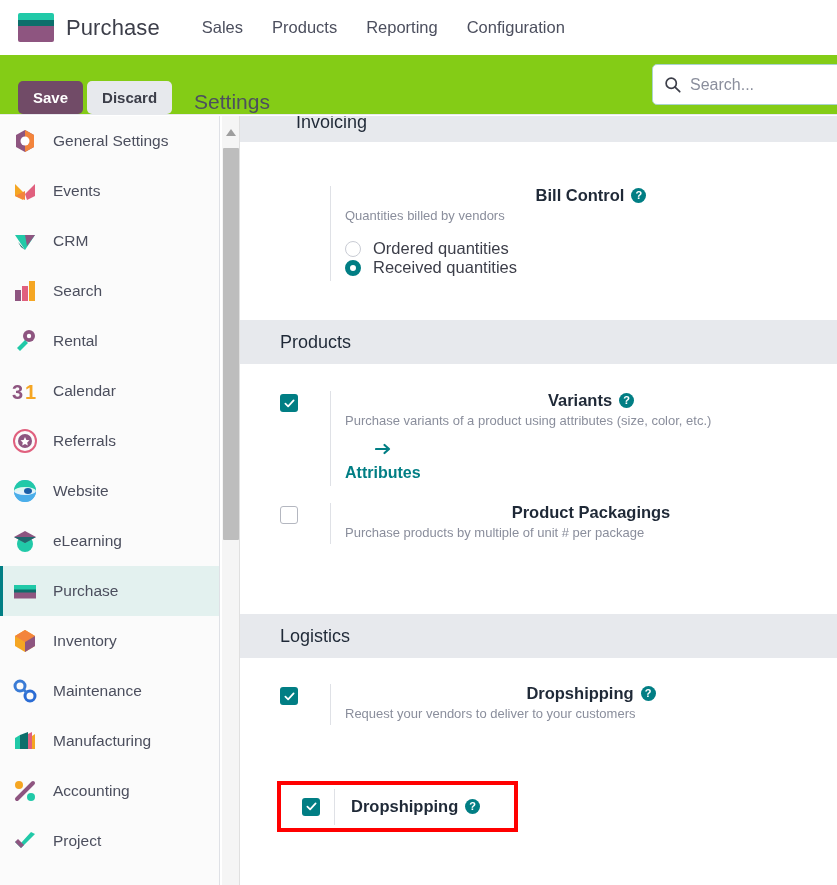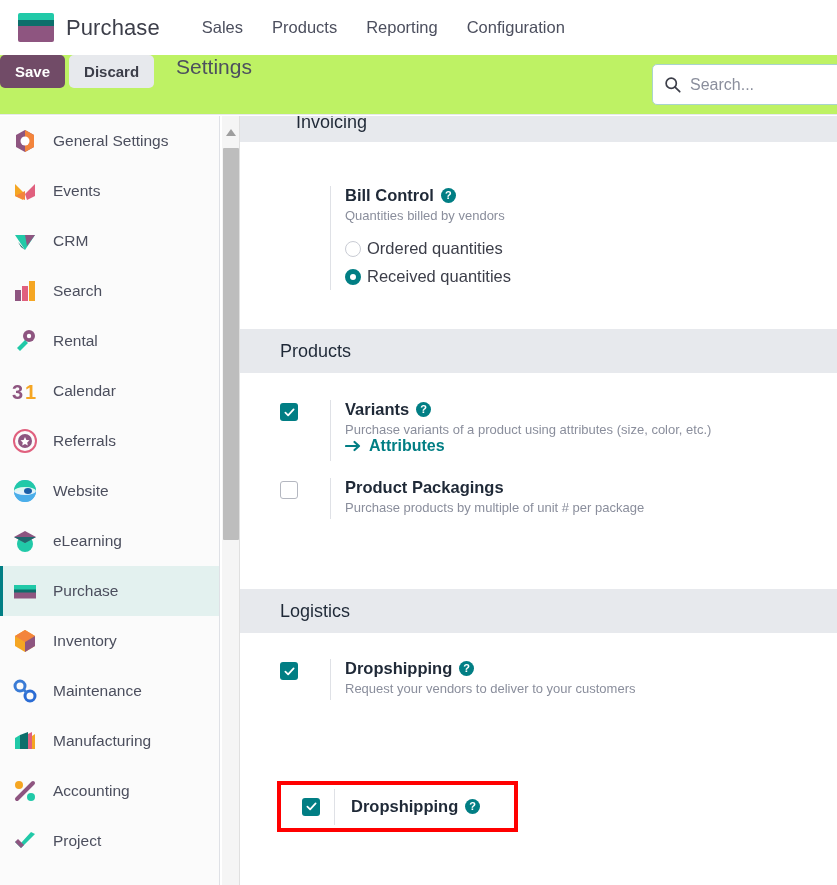--- a/index.html
+++ b/index.html
@@ -29,21 +29,21 @@
     font-size: 22px; color: #3C3E49; letter-spacing: .1px;
   }
   .navmenu { display: flex; align-items: center; gap: 29px; margin-left: 16px; }
   .navmenu a {
     font-size: 16.5px; color: #4C4F5E; text-decoration: none; white-space: nowrap;
   }
 
   
   .ctrlpanel {
     position: absolute; top: 55px; left: 0; width: 837px; height: 60px;
-    background: #bef264; display: flex; align-items: flex-start; 
+    background: #84cc16; display: flex; align-items: flex-end; padding-left: 18px;
     border-bottom: 1px solid #e7e9ed;
   }
   .btn {
     font-family: inherit; font-size: 15px; border: 0; cursor: pointer;
     border-radius: 5px; padding: 8px 15px; line-height: 1.15;
   }
   .btn-save { background: #714B67; color: #ffffff; font-weight: 600; }
   .btn-discard { background: #E7E9ED; color: #3C3E49; font-weight: 600; margin-left: 4px; }
   .page-title { font-size: 21px; color: #4C4F5E; margin-left: 22px; }
   .searchbox {
@@ -118,38 +118,39 @@
   .cb.on { background: #017E84; }
   .cb.off { background: #fff; border: 1px solid #B4B7C0; }
   .cb .tick { width: 11px; height: 11px; display:block; }
 
   .setting-body {
     border-left: 1px solid #DFE1E6; padding-left: 14px; flex: 1 1 auto;
     padding-bottom: 4px;
   }
   .setting-title {
     font-size: 16.5px; color: #1F2937; font-weight: 600;
-    display: flex; align-items: center; gap: 7px;
+    display: flex; align-items: center; gap: 7px; justify-content: center;
   }
   .setting-desc {
     font-size: 13px; color: #8A8E9C; margin-top: 3px; white-space: nowrap;
   }
   .help-ico {
     width: 15px; height: 15px; border-radius: 50%; background: #017E84;
     color: #fff; font-size: 11px; font-weight: 700; display: inline-flex;
     align-items: center; justify-content: center; cursor: pointer;
     line-height: 1; font-family: "Liberation Sans", sans-serif;
   }
   .inner-link {
-    display: inline-flex; align-items: center; gap: 8px; 
+    display: inline-flex; align-items: center; gap: 8px; margin-top: 14px;
     color: #017E84; font-size: 16px; font-weight: 600; text-decoration: none;
     cursor: pointer;
-  }
-
-  .radio-row { display: flex; align-items: center; gap: 6px; margin-top: 9px; cursor: pointer; }
+    flex-direction: column;
+  }
+
+  .radio-row { display: flex; align-items: center; gap: 12px; margin-top: 0; cursor: pointer; }
   .radio {
     width: 16px; height: 16px; border-radius: 50%; flex: 0 0 16px;
     border: 1.5px solid #C9CCD4; background: #fff;
   }
   .radio.on {
     border: 5px solid #017E84; background: #fff;
   }
   .radio-label { font-size: 16.5px; color: #3C3E49; }
 
   

